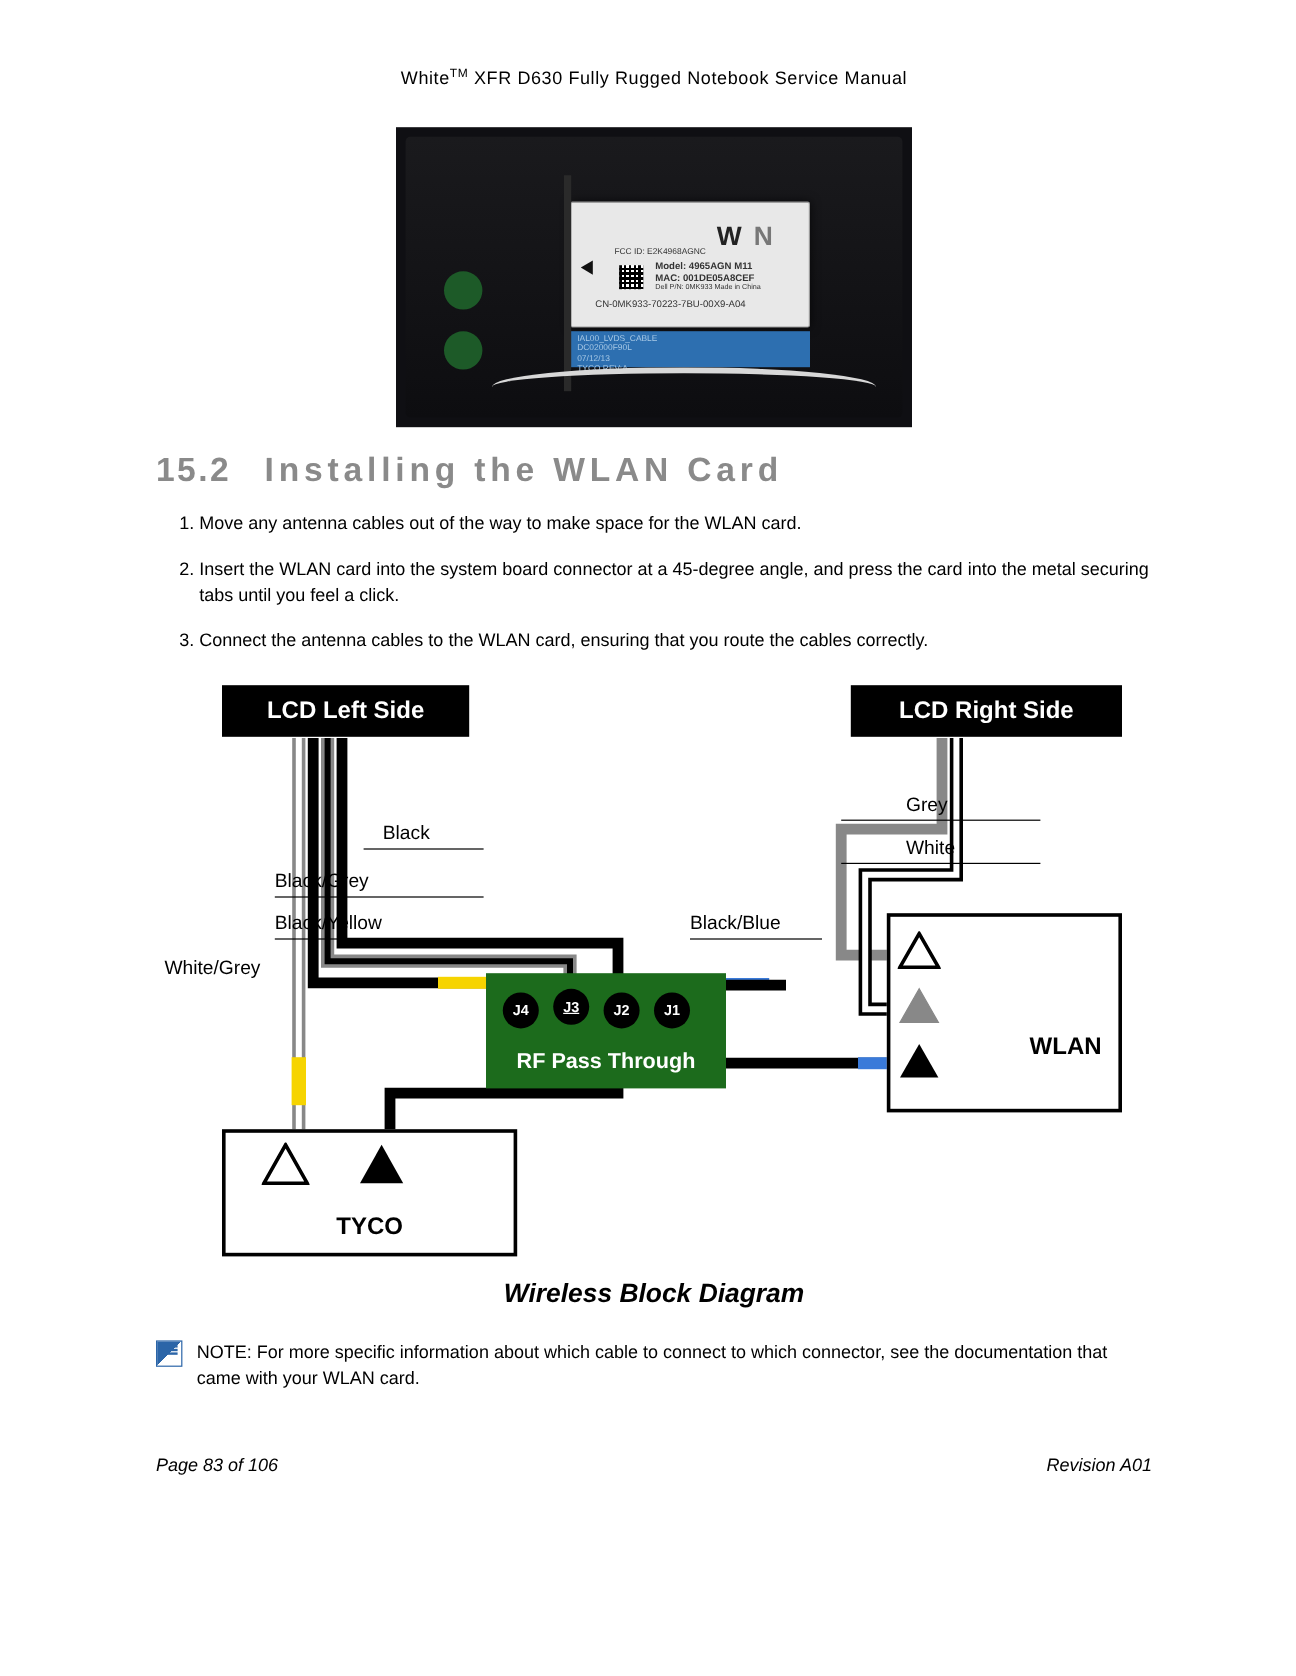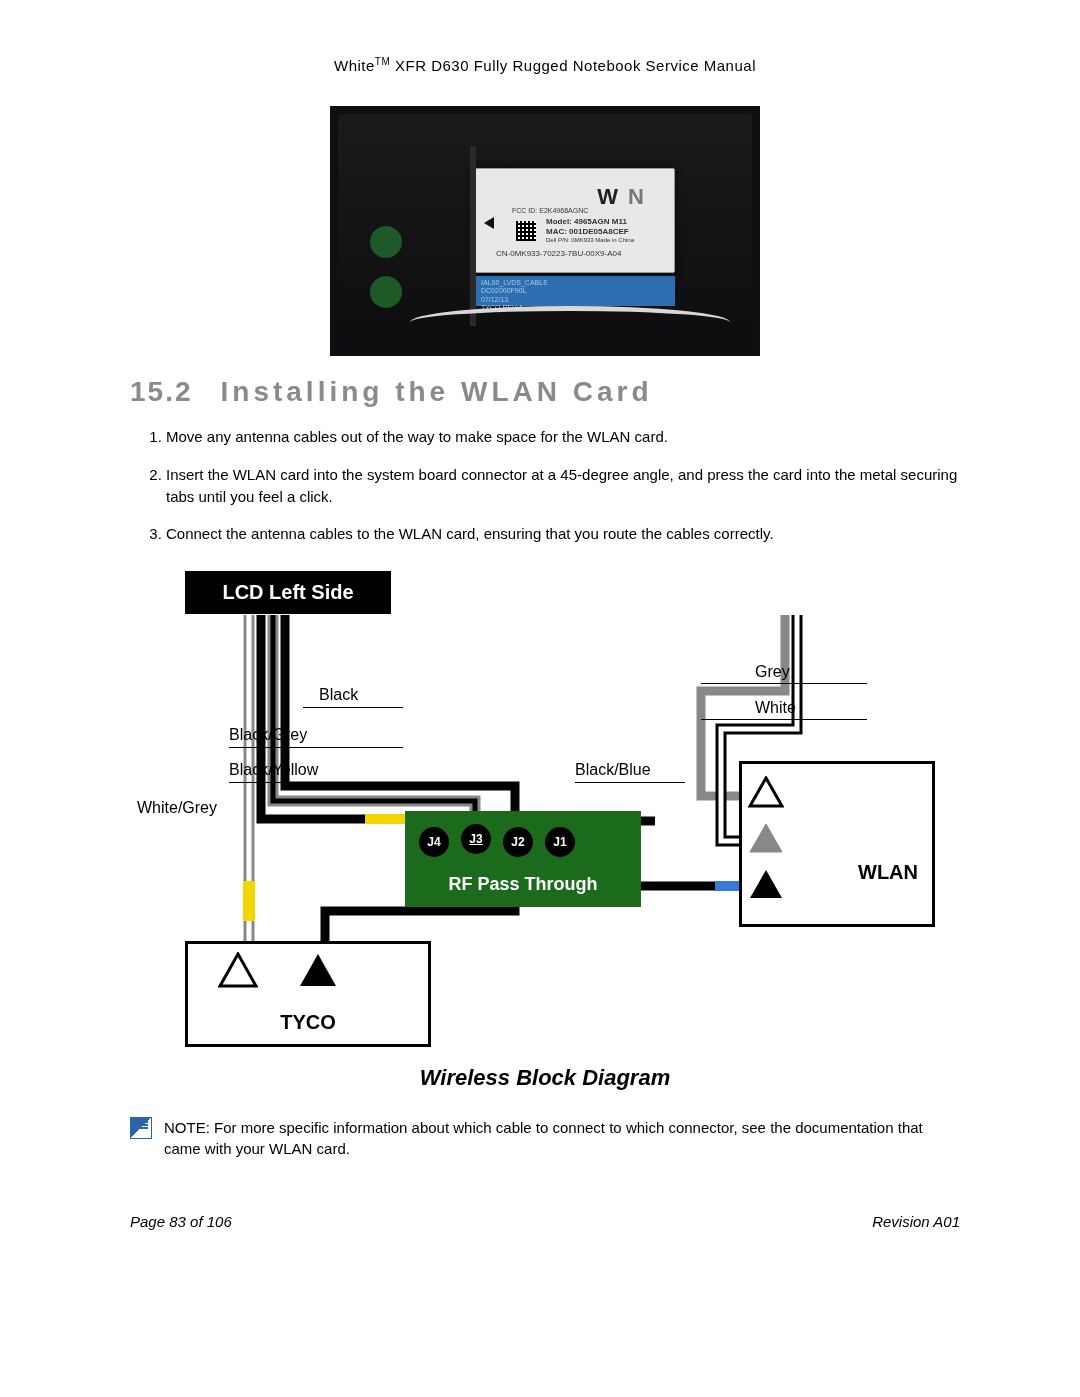--- a/index.html
+++ b/index.html
@@ -105,21 +105,20 @@
   .dlabel-text {
     position:absolute; font-size:16px; color:#000;
   }
   .dbox {
     position:absolute; border:3px solid #000; background:#fff;
   }
   .rfbox {
     position:absolute; background:#1c6b1c;
     color:#fff; text-align:center;
     font-weight:bold;
-    padding-left:36px;
   }
   .rfbox .jack {
     position:absolute; width:30px; height:30px; border-radius:50%;
     background:#000; color:#fff; font-size:12px; font-weight:bold;
     display:flex; align-items:center; justify-content:center;
   }
   .antenna {
     position:absolute; width:0; height:0;
     border-left:16px solid transparent;
     border-right:16px solid transparent;
@@ -218,20 +217,21 @@
 
       <path d="M404 270 L404 315 L546 315 L546 315 L610 315" stroke="#000" stroke-width="9" fill="none"></path>
       <rect x="446" y="244" width="40" height="10" fill="#3a7ad9"></rect>
       <path d="M404 255 L404 250 L500 250" stroke="#000" stroke-width="9" fill="none"></path>
       <rect x="560" y="310" width="36" height="10" fill="#3a7ad9"></rect>
 
       <path d="M360 300 L360 340 L170 340 L170 388" stroke="#000" stroke-width="9" fill="none"></path>
     </svg>
 
     <div class="dlabel-black" style="left:30px;top:0;width:170px;">LCD Left Side</div>
+    <div class="dlabel-black" style="right:0;top:0;width:190px;">LCD Right Side</div>
 
     <div class="dlabel-text" style="left:164px;top:115px;width:60px;text-align:left;">Black</div>
     <div style="position:absolute;left:148px;top:136px;width:100px;border-top:1px solid #000;"></div>
     <div class="dlabel-text" style="left:74px;top:155px;width:110px;text-align:left;">Black/Grey</div>
     <div style="position:absolute;left:74px;top:176px;width:174px;border-top:1px solid #000;"></div>
     <div class="dlabel-text" style="left:74px;top:190px;width:130px;text-align:left;">Black/Yellow</div>
     <div style="position:absolute;left:74px;top:211px;width:174px;border-top:1px solid #000;"></div>
     <div class="dlabel-text" style="left:-18px;top:228px;width:100px;">White/Grey</div>
 
     <div class="dlabel-text" style="right:120px;top:92px;width:60px;">Grey</div>

